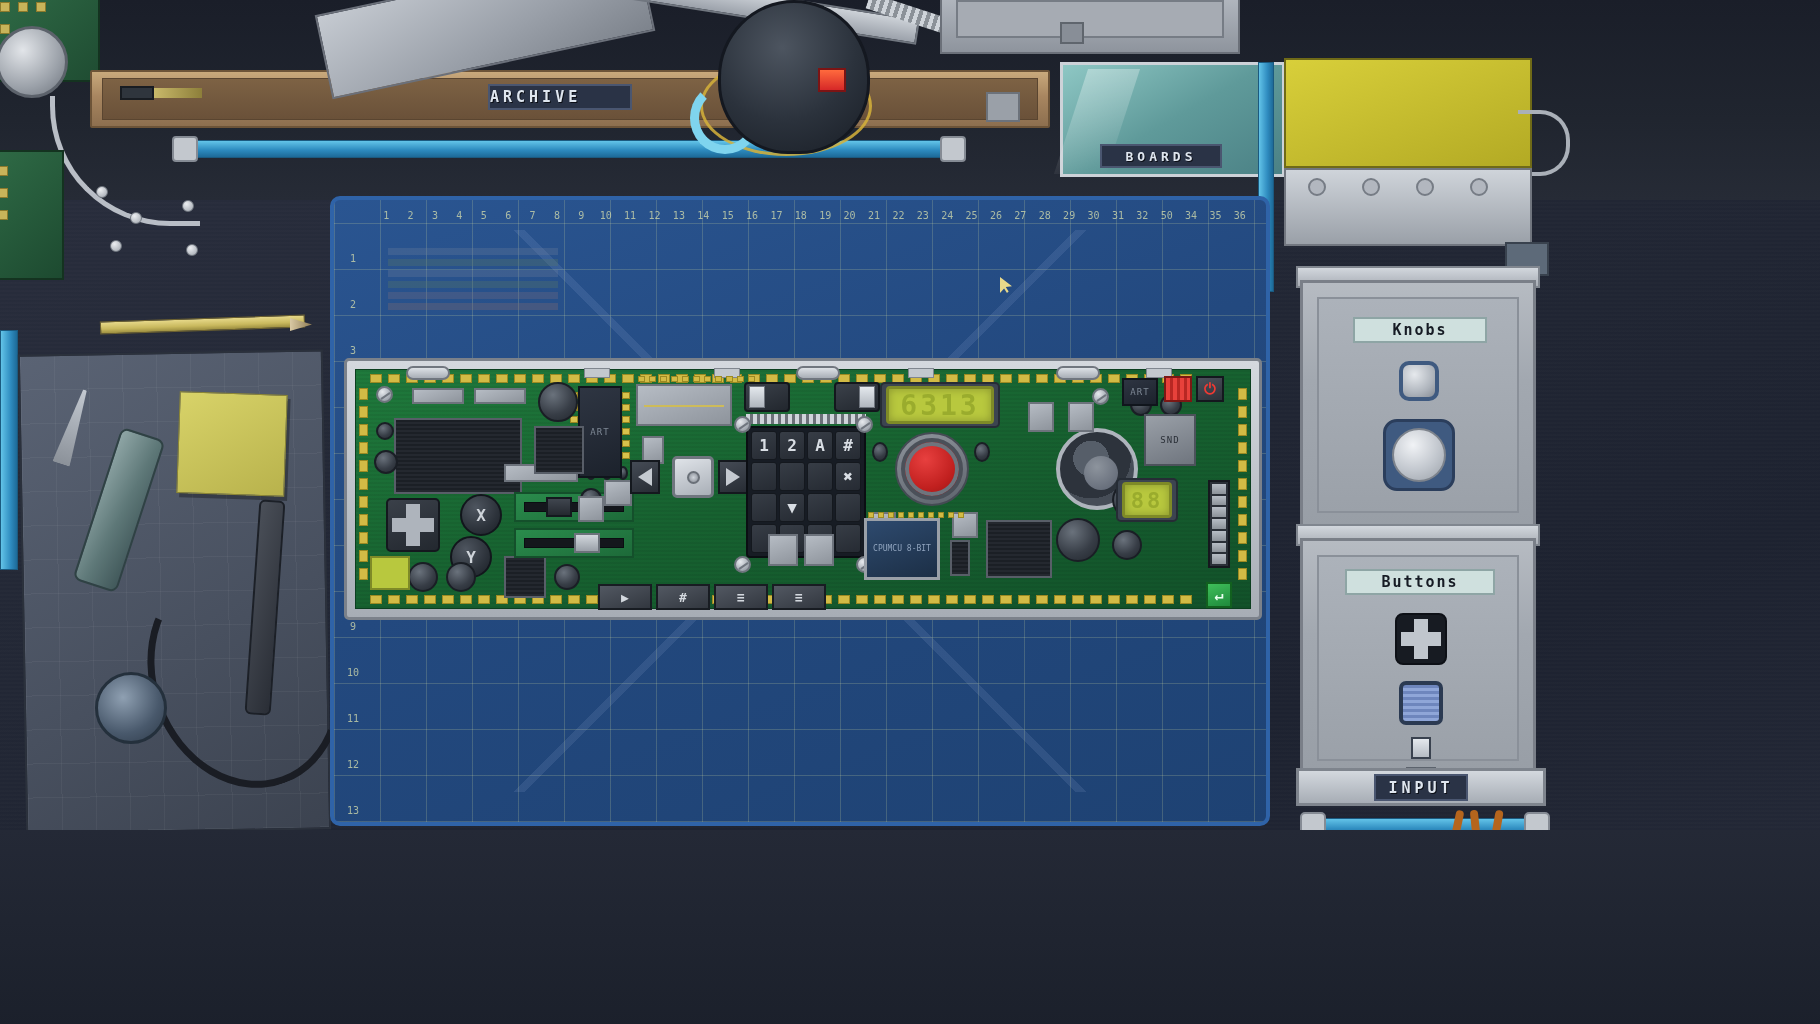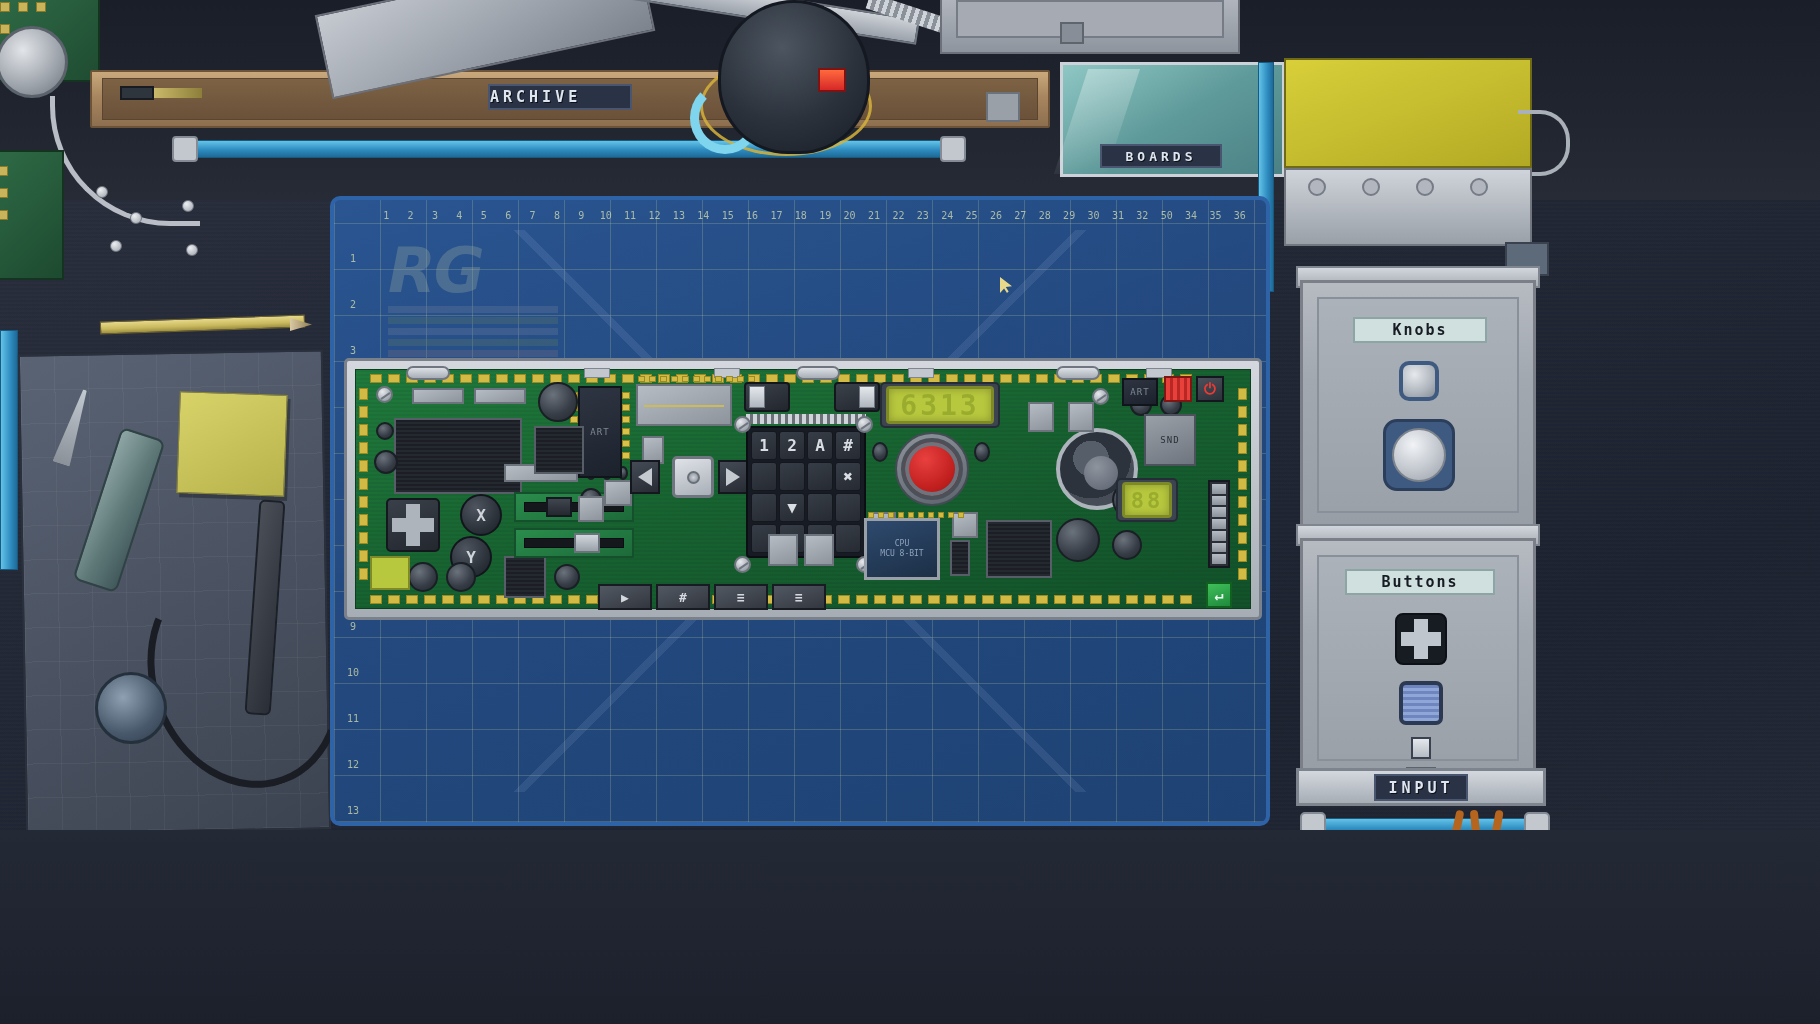--- a/index.html
+++ b/index.html
@@ -474,21 +474,21 @@
     position:absolute; height:26px; background:linear-gradient(160deg,#525862,#32373f);
     border:2px solid #181c22; display:flex; align-items:center; justify-content:center;
     color:#d4d9df; font-size:13px; font-weight:bold; font-family:"DejaVu Sans Mono",monospace;
   }
 
   
   #cpu-chip {
     position:absolute; left:508px; top:148px; width:76px; height:62px;
     background:linear-gradient(160deg,#2e4a6e,#1c2f46); border:3px solid #9aa0a8;
   }
-  #cpu-chip .txt { position:absolute; inset:0; display:flex; flex-direction:column;
+  #cpu-chip .txt { position:absolute; inset:0; display:flex; flex-direction:row;
     align-items:center; justify-content:center; color:#8fa3bd; font-size:8px;
     font-family:"DejaVu Sans Mono",monospace; line-height:10px; }
 
   
   #enter-btn {
     position:absolute; left:850px; top:212px; width:26px; height:26px;
     background:linear-gradient(160deg,#3fbf5a,#1f8a3c); border:2px solid #12601f;
     display:flex; align-items:center; justify-content:center; color:#eafff0;
     font-size:15px; font-weight:bold;
   }
@@ -647,21 +647,20 @@
         <span>6</span>
         <span>7</span>
         <span>8</span>
         <span>9</span>
         <span>10</span>
         <span>11</span>
         <span>12</span>
         <span>13</span>
       </div>
     <div id="mat-logo">
-      <div class="rg">RG</div>
       <div class="bars">
         <div style="background:#6d7d9b"></div>
         <div style="background:#5c7a63"></div>
         <div style="background:#6d7d9b"></div>
         <div style="background:#5c7a63"></div>
         <div style="background:#7a6d7f"></div>
         <div style="background:#8a6d6d"></div>
       </div>
     </div>
   </div>

